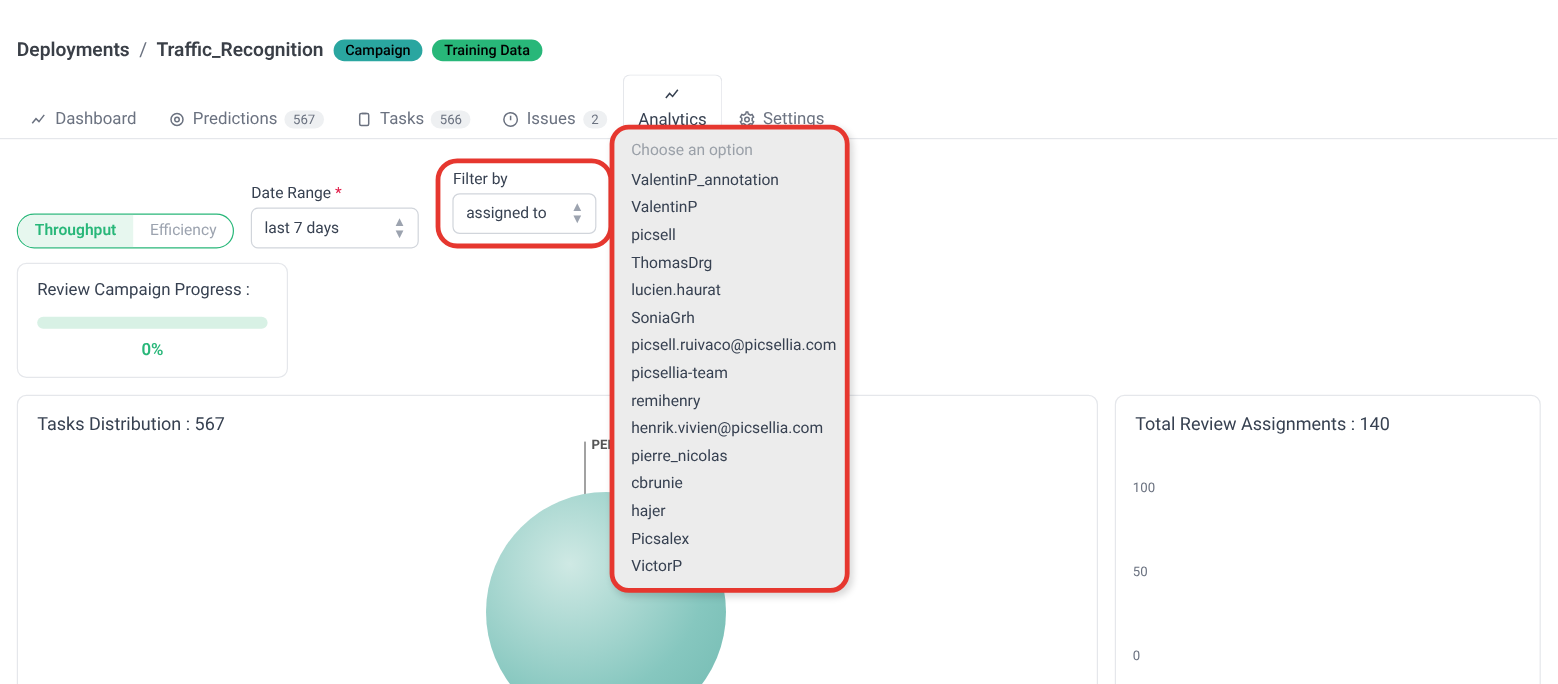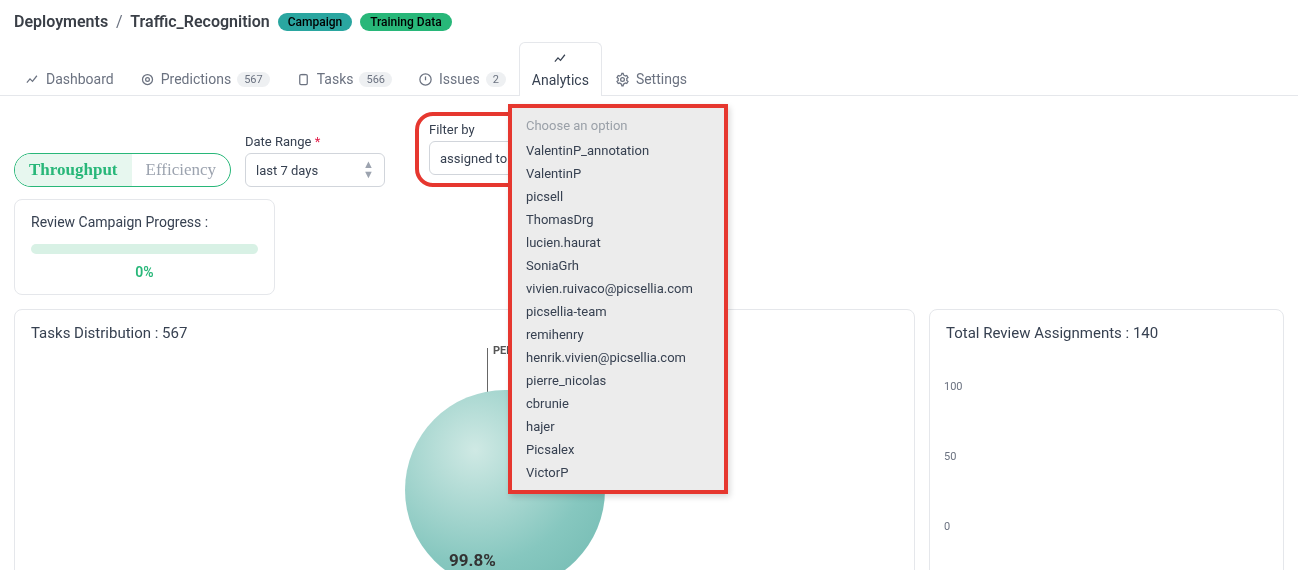--- a/index.html
+++ b/index.html
@@ -11,20 +11,21 @@
       width: 1298px;
       height: 570px;
       overflow: hidden;
       position: relative;
     }
     .breadcrumb-row {
       display: flex;
       align-items: center;
       gap: 8px;
       padding: 12px 14px 6px;
+      margin-top: 20px;
     }
     .breadcrumb {
       font-size: 16px;
       font-weight: 600;
       color: #3a3f47;
     }
     .breadcrumb .slash { margin: 0 4px; color: #6b7280; font-weight: 400; }
     .badge {
       display: inline-block;
       padding: 2px 10px;
@@ -80,24 +81,23 @@
       margin-bottom: 12px;
     }
     .toggle-group {
       display: inline-flex;
       border: 1.5px solid #28b779;
       border-radius: 20px;
       overflow: hidden;
     }
     .toggle-group .tog {
       padding: 6px 14px;
-      font-size: 17px;
+      font-size: 13px;
       cursor: pointer;
       color: #9ca3af;
-      font-family: Liberation Serif, serif;
     }
     .toggle-group .tog.active {
       color: #28b779;
       font-weight: 600;
       background: #e7f7ef;
     }
     .field { display: flex; flex-direction: column; gap: 4px; }
     .field label { font-size: 13px; color: #374151; }
     .field label .req { color: #e11d48; }
     .select {
@@ -111,31 +111,30 @@
       font-size: 13px;
       color: #374151;
       background: #fff;
       cursor: pointer;
     }
     .select .chev { color: #9ca3af; font-size: 11px; line-height: 10px; display:flex; flex-direction:column; }
     .filter-by-wrap {
       border: 4px solid #e6372f;
       border-radius: 18px;
       padding: 6px 10px 8px;
-      margin-left: 16px;
     }
     .filter-by-wrap .select { min-width: 120px; }
 
     .dropdown-panel {
       position: absolute;
       left: 508px;
       top: 104px;
-      width: 220px;
+      width: 200px;
       background: #ececec;
-      border-radius: 0;
+      border-radius: 16px;
       border: 4px solid #e6372f;
       padding: 6px 0;
       box-shadow: 2px 3px 6px rgba(0,0,0,0.15);
       z-index: 50;
     }
     .dropdown-panel .dd-placeholder {
       color: #9aa0a8;
       font-size: 13px;
       padding: 4px 14px 6px;
     }
@@ -150,21 +149,21 @@
       display: flex;
       gap: 14px;
       margin-bottom: 14px;
     }
     .card {
       border: 1px solid #e5e7eb;
       border-radius: 8px;
       padding: 14px 16px;
       background: #fff;
     }
-    .progress-card { width: 261px; }
+    .progress-card { width: 226px; }
     .progress-card .title { font-size: 14px; color: #374151; margin-bottom: 14px; }
     .progress-bar {
       width: 100%;
       height: 10px;
       background: #d8f1e5;
       border-radius: 6px;
       margin-bottom: 10px;
     }
     .progress-pct { text-align: center; color: #28b779; font-weight: 600; font-size: 14px; }
 
@@ -350,21 +349,21 @@
 
 <div class="dropdown-panel">
   <div class="dd-placeholder">Choose an option</div>
   <div id="dd-items">
       <div class="dd-item">ValentinP_annotation</div>
       <div class="dd-item">ValentinP</div>
       <div class="dd-item">picsell</div>
       <div class="dd-item">ThomasDrg</div>
       <div class="dd-item">lucien.haurat</div>
       <div class="dd-item">SoniaGrh</div>
-      <div class="dd-item">vivien.ruivaco@picsellia.com</div>
+      <div class="dd-item">picsell.ruivaco@picsellia.com</div>
       <div class="dd-item">picsellia-team</div>
       <div class="dd-item">remihenry</div>
       <div class="dd-item">henrik.vivien@picsellia.com</div>
       <div class="dd-item">pierre_nicolas</div>
       <div class="dd-item">cbrunie</div>
       <div class="dd-item">hajer</div>
       <div class="dd-item">Picsalex</div>
       <div class="dd-item">VictorP</div>
     </div>
 </div>

